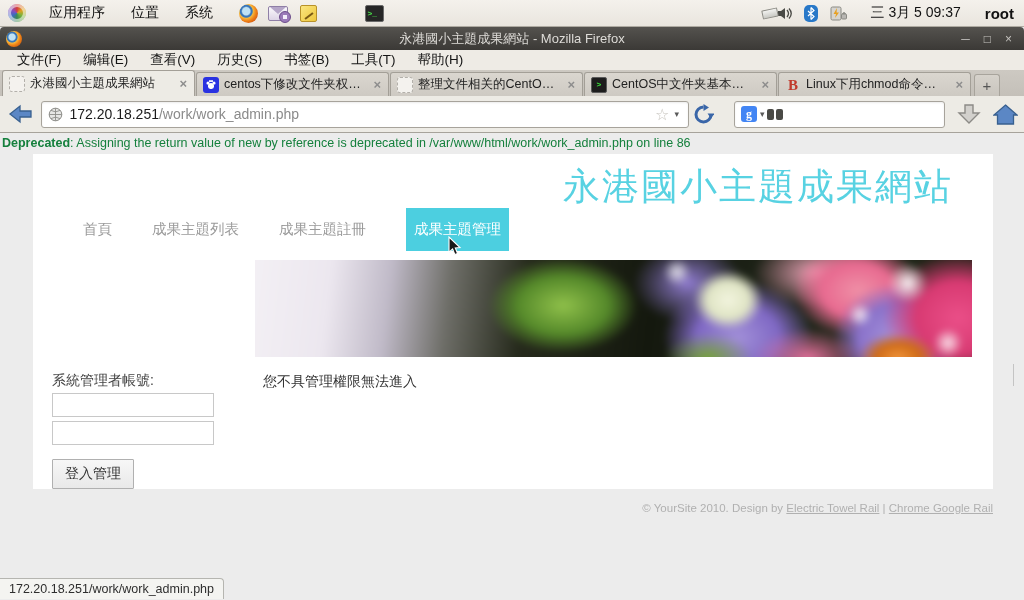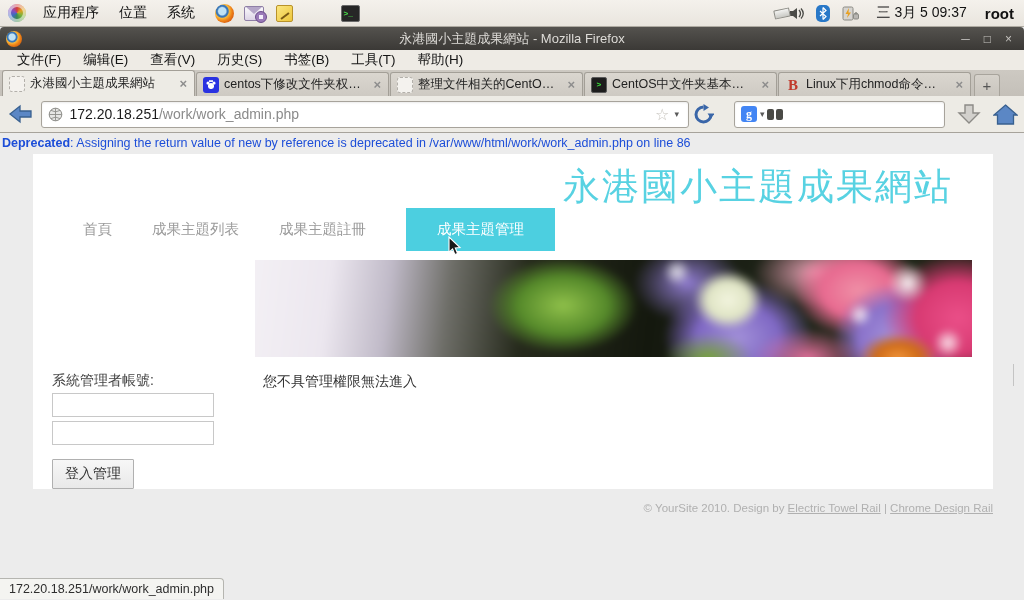--- a/index.html
+++ b/index.html
@@ -3,21 +3,21 @@
 <meta charset="utf-8">
 <style>
   * { margin:0; padding:0; box-sizing:border-box; }
   html,body { width:1024px; height:600px; overflow:hidden; }
   body { font-family:"Liberation Sans","DejaVu Sans",sans-serif; font-size:13px; }
   .screen { position:relative; width:1024px; height:600px; background:#ececec; overflow:hidden; }
 
   
   .panel { position:absolute; top:0; left:0; width:1024px; height:27px;
     background:linear-gradient(#f4f1ec,#e9e5de); border-bottom:1px solid #aeaaa1;
-    display:flex; align-items:center; padding:0 6px; gap:2px; }
+    display:flex; align-items:center; padding:0 6px; gap:8px; }
   .panel-logo { width:18px; height:18px; border-radius:50%; margin:0 6px 0 2px;
     background:conic-gradient(#d43c3c,#e0a020,#7ab33c,#3c8a50,#3c6cc0,#8a4cc0,#d43c3c);
     box-shadow:inset 0 0 0 3px rgba(255,255,255,.55); }
   .panel-menu { padding:4px 9px; color:#111; font-size:14px; border-radius:2px; cursor:default; }
   .panel-icons { display:flex; align-items:center; gap:10px; margin-left:8px; }
   .picon { width:20px; height:20px; display:flex; align-items:center; justify-content:center; }
   .ff-ball { width:19px; height:19px; border-radius:50%;
     background:radial-gradient(circle at 38% 38%, #bfe2f5 0 22%, #3a77b8 30% 36%, #f5b83c 42%, #ef8318 58%, #d4570e 78%, #b03c06 100%); }
   .mail-ico { width:20px; height:15px; background:linear-gradient(#fbfafc,#ddd4e6); border:1px solid #8f7fa6; border-radius:2px; position:relative; }
   .mail-ico:before { content:""; position:absolute; left:1px; top:0; border-left:8px solid transparent; border-right:8px solid transparent; border-top:7px solid #b5a6c8; }
@@ -90,28 +90,28 @@
     font:bold 12px/16px "Liberation Serif","DejaVu Serif",serif; text-align:center; }
   .search-input { flex:1; border:none; outline:none; font-size:14px; color:#333; margin-left:4px; min-width:0; background:transparent; }
   .search-input::placeholder { color:#9a9a9a; }
   .binoc { width:16px; height:11px; position:relative; }
   .binoc:before,.binoc:after { content:""; position:absolute; top:0; width:7px; height:11px; background:#4a4a46; border-radius:2px; }
   .binoc:before { left:0; } .binoc:after { right:0; }
   .tool-btn { margin-left:12px; display:flex; align-items:center; }
 
   
   .viewport { position:absolute; top:134px; left:0; width:1024px; height:466px; background:#ececec; }
-  .php-warning { padding:2px 0 0 2px; font-size:12.5px; color:#1d4ed8; }
+  .php-warning { padding:2px 0 0 2px; font-size:12.5px; color:#15803d; }
   .php-warning b { font-weight:bold; }
   .card { position:absolute; left:33px; top:20px; width:960px; height:335px; background:#fff; }
   .site-title { position:absolute; top:8px; right:40px; font-family:"Liberation Serif","DejaVu Serif",serif;
     font-size:37px; letter-spacing:2px; }
   .main-nav { position:absolute; top:54px; left:50px; height:43px; display:flex; align-items:center; }
   .nav-item { color:#9a9a9a; font-size:14.5px; margin-right:40px; text-decoration:none; }
-  .nav-item.active { color:#fff; height:43px; line-height:43px; padding:0 31px; margin-right:0; }
+  .nav-item.active { color:#fff; height:43px; line-height:43px; padding:0 8px; margin-right:0; }
   .banner { position:absolute; left:222px; top:106px; width:717px; height:97px; overflow:hidden; }
   .banner-art { position:absolute; inset:-12px; filter:blur(3px);
     background-repeat:no-repeat;
     background-image:
       radial-gradient(closest-side, rgba(255,255,255,.95), rgba(255,255,255,0)),
       radial-gradient(closest-side, rgba(255,255,255,.85), rgba(255,255,255,0)),
       radial-gradient(closest-side, rgba(255,255,255,.8), rgba(255,255,255,0)),
       radial-gradient(closest-side, rgba(255,255,255,.8), rgba(255,255,255,0)),
       radial-gradient(closest-side, #f0953c, #cf6b16 55%, rgba(207,107,22,0)),
       radial-gradient(closest-side, #e2709a, rgba(226,112,154,0)),
@@ -312,18 +312,18 @@
         <input class="form-input" type="text" style="">
         <input class="form-input" type="text" style="">
         <button class="submit-btn">登入管理</button>
       </div>
 
       <div class="perm-msg">您不具管理權限無法進入</div>
       <div class="vline"></div>
     </div>
 
     <div class="page-footer">
-      <span>© YourSite 2010. Design by </span><a href="#">Electric Towel Rail</a><span> | </span><a href="#">Chrome Design Rail</a>
+      <span>© YourSite 2010. Design by </span><a href="#">Electric Towel Rail</a><span> | </span><a href="#">Chrome Google Rail</a>
     </div>
   </div>
 
   <div class="status-tip">172.20.18.251/work/work_admin.php</div>
 </div>
 
 </body></html>

